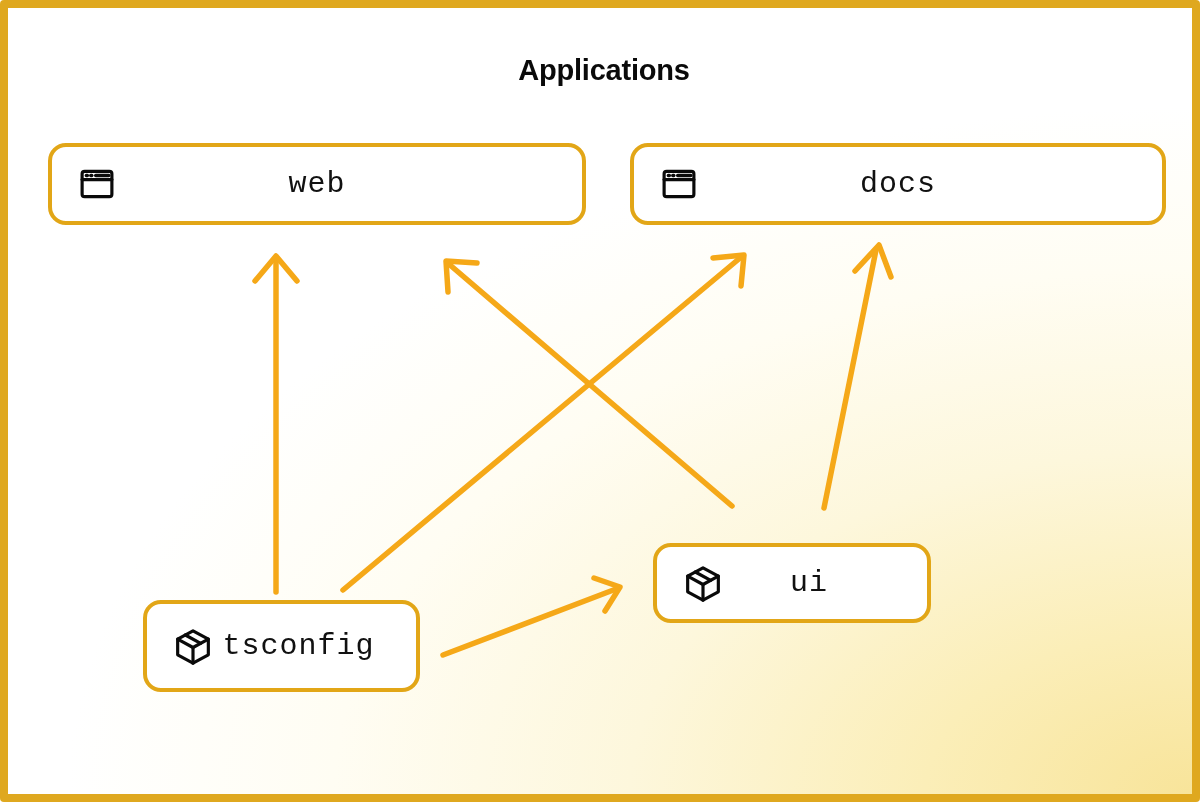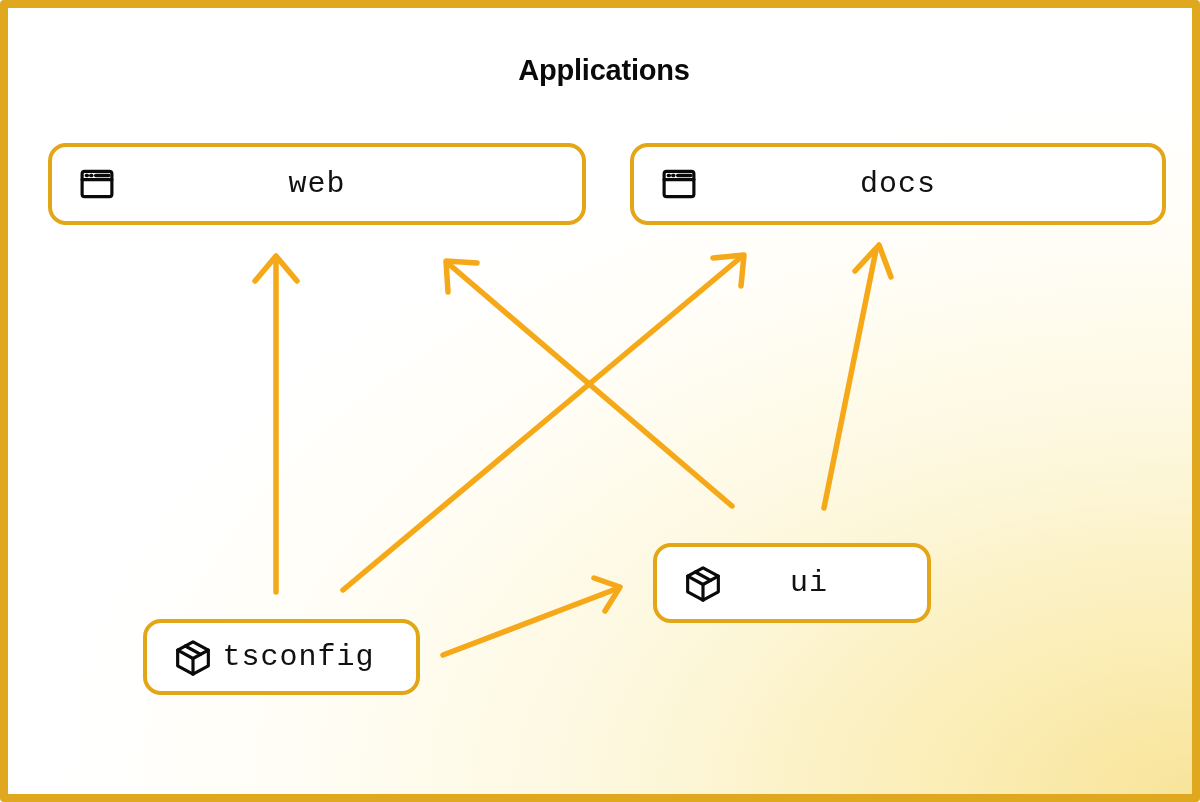--- a/index.html
+++ b/index.html
@@ -83,21 +83,21 @@
     text-align: center;
     font-family: "Liberation Mono", "DejaVu Sans Mono", monospace;
     font-size: 30px;
     letter-spacing: 1px;
     color: #111111;
   }
 
   #node-web     { left: 40px;  top: 135px; width: 538px; height: 82px; }
   #node-docs    { left: 622px; top: 135px; width: 536px; height: 82px; }
   #node-ui      { left: 645px; top: 535px; width: 278px; height: 80px; }
-  #node-tsconfig{ left: 135px; top: 611px; width: 277px; height: 76px; }
+  #node-tsconfig{ left: 135px; top: 592px; width: 277px; height: 92px; }
 
   #node-ui .node-label,
   #node-tsconfig .node-label { padding-left: 34px; }
 </style>
 </head>
 <body>
 
 <div id="frame" style="border-color: rgb(223, 168, 31);">
 
   <div id="title" style="color: rgb(10, 10, 10);">Applications</div>

